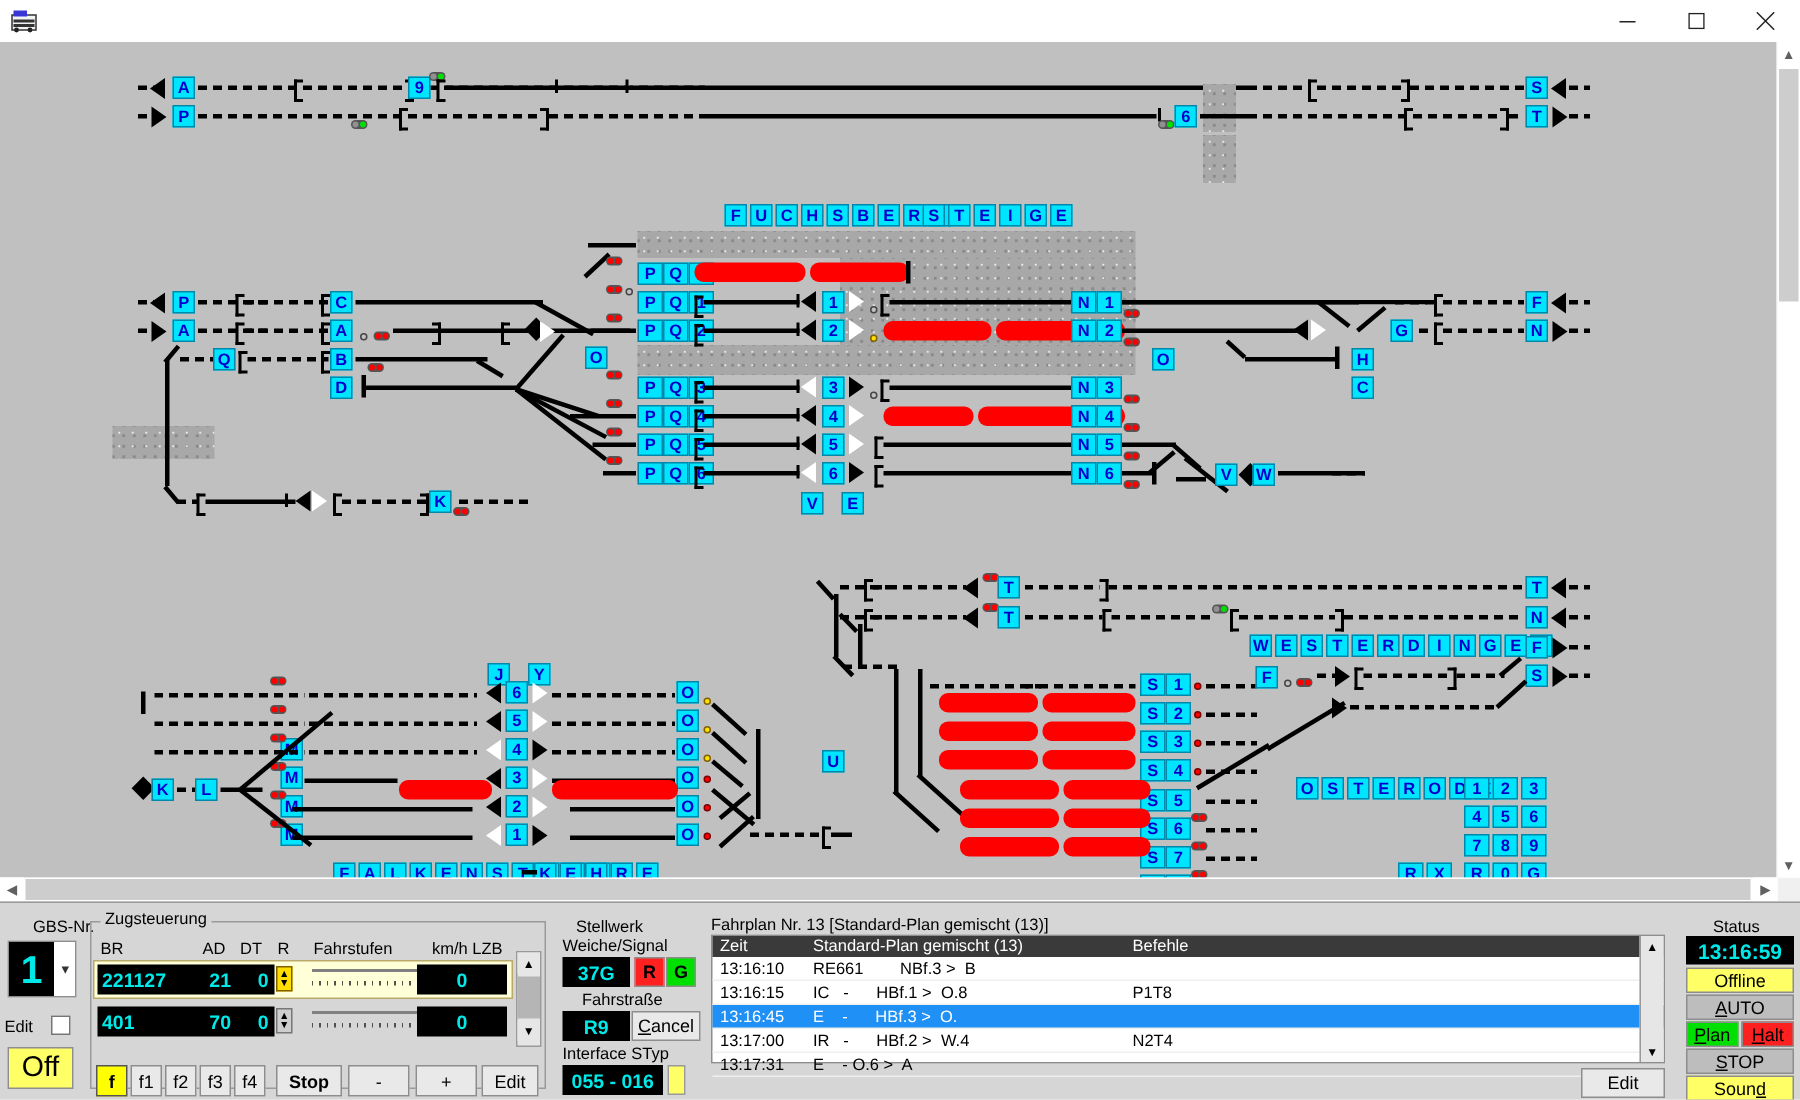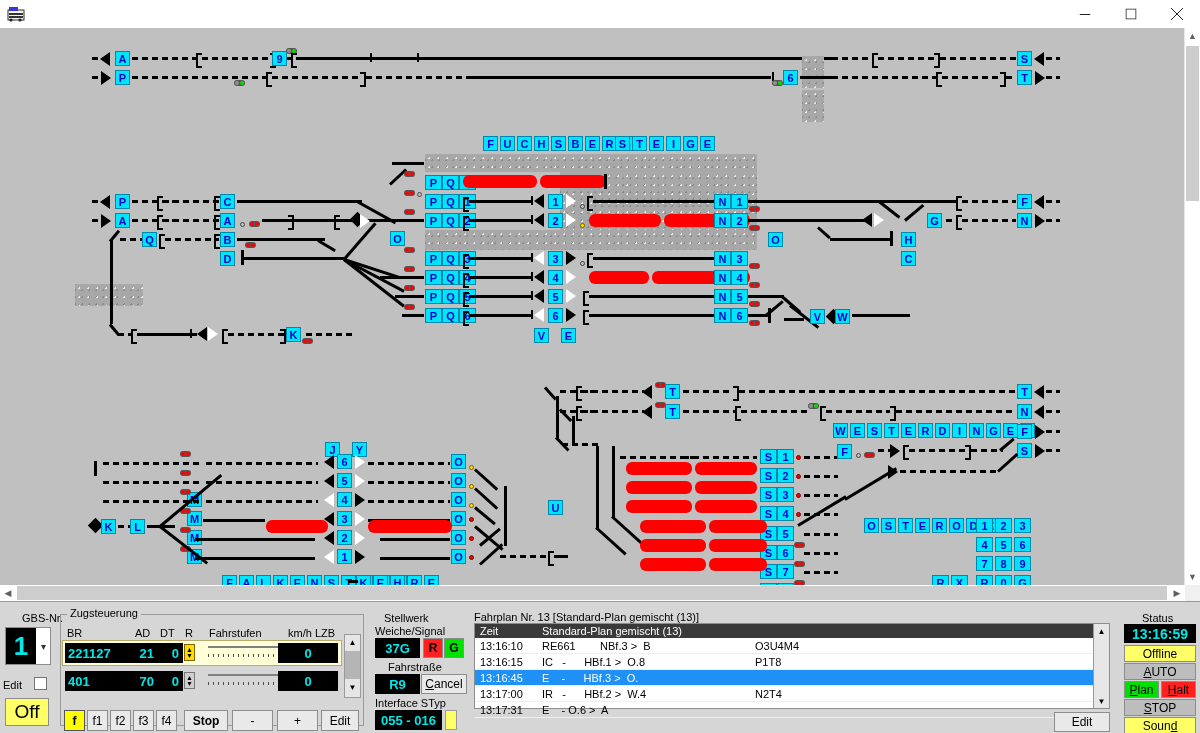--- a/index.html
+++ b/index.html
@@ -912,26 +912,26 @@
       </div>
     <div class="ttl" style="left:375px;top:95px;">Interface STyp</div>
     <div class="lcd c" style="left:375px;top:108px;width:67px;height:20px;">055 - 016</div>
     <div class="ylwbar" style="left:445px;top:108px;width:12px;height:20px;"></div>
 
     <div class="ttl" style="left:474px;top:9px;">Fahrplan Nr. 13 [Standard-Plan gemischt (13)]</div>
     <div class="plan" style="left:474px;top:21px;width:636px;height:86px;">
       <div class="plan-hdr">
         <div class="c1">Zeit</div>
         <div class="c2">Standard-Plan gemischt (13)</div>
+        <div class="c3">Befehle</div>
       </div>
       <div id="plan-rows">
           <div class="prow">
             <div class="c1">13:16:10</div>
             <div class="c2" style="white-space: pre;">RE661        NBf.3 &gt;  B</div>
-            <div class="c3">O3U4M4</div>
           </div>
           <div class="prow">
             <div class="c1">13:16:15</div>
             <div class="c2" style="white-space: pre;">IC   -      HBf.1 &gt;  O.8</div>
             <div class="c3">P1T8</div>
           </div>
           <div class="prow sel">
             <div class="c1">13:16:45</div>
             <div class="c2" style="white-space: pre;">E    -      HBf.3 &gt;  O.</div>
           </div>

